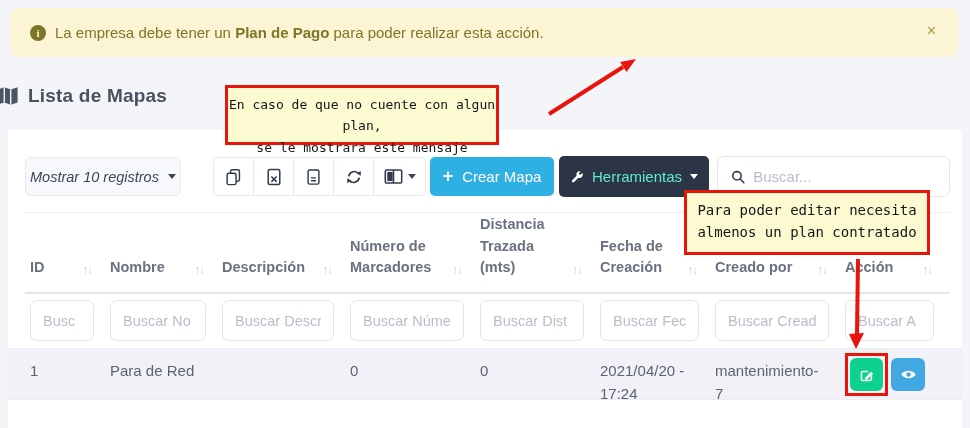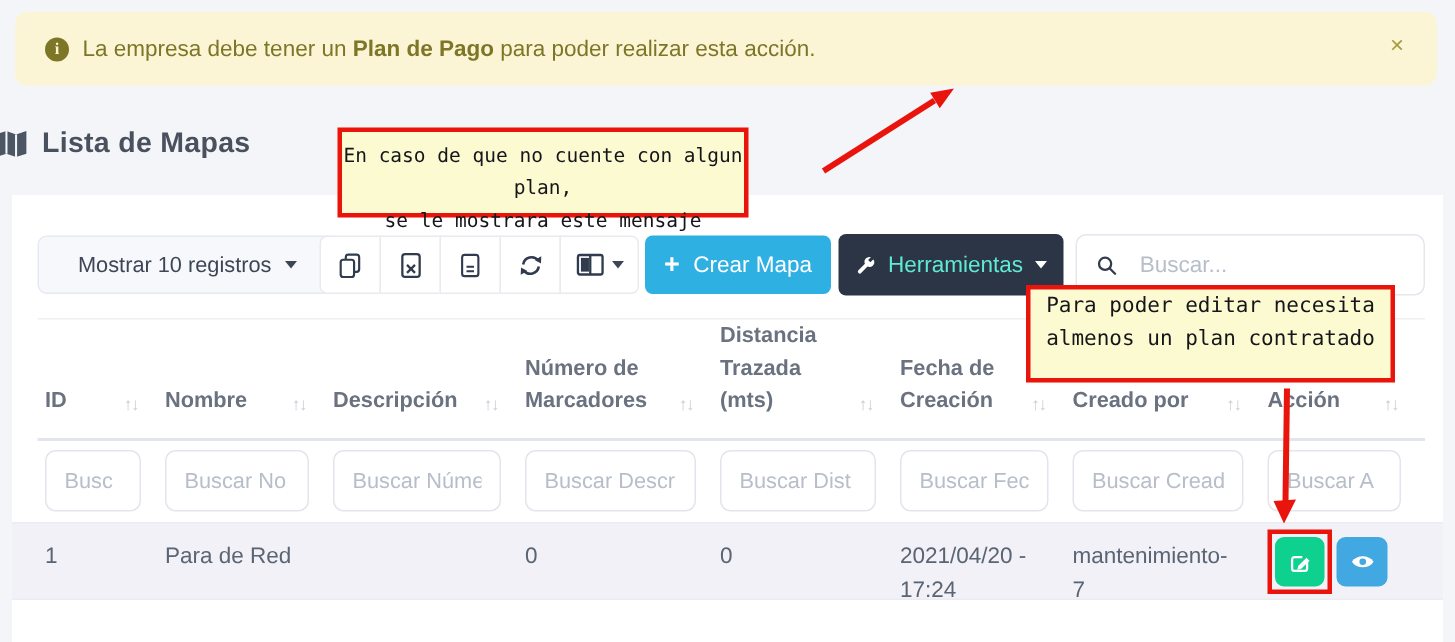--- a/index.html
+++ b/index.html
@@ -23,26 +23,26 @@
   .title-wrap { position:absolute; left:-6px; top:85px; display:flex; align-items:center; gap:7px; }
   .title-wrap h1 { font-size:19px; color:#4a515e; font-weight:bold; letter-spacing:.2px;text-align:right; }
 
   
   .card { position:absolute; left:8px; top:130px; width:954px; height:298px; background:#ffffff; }
 
   
   .note { position:absolute; background:#fcfad1; border:3px solid #e9140b; text-align:center;
     font-family:"DejaVu Sans Mono", monospace; color:#15151a; z-index:40; }
   .note-1 { left:225px; top:85px; width:274px; height:60px; font-size:13px; line-height:1.65; padding-top:6px; }
-  .note-2 { left:684px; top:190px; width:246px; height:65px; font-size:14px; line-height:1.6; }
-
-  
-  .btn-show { position:absolute; left:25px; top:157px; height:39px; padding:0 26px;
+  .note-2 { left:684px; top:190px; width:246px; height:65px; font-size:14px; line-height:1.6; padding-top:6px; }
+
+  
+  .btn-show { position:absolute; left:25px; top:157px; height:39px; padding:0 4px;
     background:#f7f8fc; border:1px solid #e7e9f1; border-radius:6px; color:#3e4656;
-    font-size:14.5px; display:flex; align-items:center; gap:9px; font-family:inherit; cursor:pointer; }
+    font-size:14.5px; display:flex; align-items:center; gap:9px; font-family:inherit; cursor:pointer;font-style:italic; }
   .caret-dark { width:0; height:0; border-left:4px solid transparent; border-right:4px solid transparent; border-top:5px solid #3e4656; }
   .caret-light { width:0; height:0; border-left:4px solid transparent; border-right:4px solid transparent; border-top:5px solid #ffffff; }
 
   .icon-group { position:absolute; left:213px; top:157px; display:flex; }
   .icon-btn { width:41px; height:39px; background:#fff; border:1px solid #e9eaf0; margin-left:-1px;
     display:flex; align-items:center; justify-content:center; gap:5px; cursor:pointer; }
   .icon-btn:first-child { border-radius:5px 0 0 5px; margin-left:0; }
   .icon-btn.colvis { width:53px; border-radius:0 5px 5px 0; }
   .icon-btn svg { display:block; }
 
@@ -50,21 +50,21 @@
     background:#2fb0e3; border:none; border-radius:5px; color:#fff; font-size:15px;
     display:flex; align-items:center; justify-content:center; gap:9px; font-family:inherit; cursor:pointer; }
   .plus-glyph { font-size:18px; font-weight:bold; line-height:1; margin-top:-2px; }
 
   .btn-tools { position:absolute; left:559px; top:156px; width:150px; height:41px;
     background:#2c3545; border:none; border-radius:5px; color:#5eead4; font-size:15px;
     display:flex; align-items:center; justify-content:center; gap:8px; font-family:inherit; cursor:pointer; }
 
   .search-box { position:absolute; left:717px; top:156px; width:233px; height:41px;
     background:#fff; border:1px solid #e5e7ee; border-radius:7px;
-    display:flex; align-items:center; padding:0 13px; gap:15px; }
+    display:flex; align-items:center; padding:0 13px; gap:8px; }
   .search-box input { border:none; outline:none; width:100%; font-size:15px; color:#49525f; font-family:inherit; background:transparent; }
   .search-box input::placeholder { color:#b8bec9; }
 
   
   .thead-topline { position:absolute; left:25px; top:212px; width:925px; border-top:1px solid #edeff4; }
   .table-head { position:absolute; left:30px; top:213px; width:920px; height:79px;
     display:grid; grid-template-columns:80px 112px 128px 130px 120px 115px 130px 105px; align-items:end; }
   .th { position:relative; padding:0 28px 13px 0; color:#6a7280; font-weight:bold; font-size:14.5px; line-height:1.5; }
   .th .sort { position:absolute; right:18px; bottom:13px; color:#c9cdd5; font-size:11.5px;
     letter-spacing:-1px; font-weight:normal; }
@@ -184,22 +184,22 @@
     <div class="th"><span>Distancia Trazada (mts)</span><span class="sort">↑↓</span></div>
     <div class="th"><span>Fecha de Creación</span><span class="sort">↑↓</span></div>
     <div class="th"><span>Creado por</span><span class="sort">↑↓</span></div>
     <div class="th"><span>Acción</span><span class="sort">↑↓</span></div>
   </div>
   <div class="head-divider"></div>
 
   <div class="filter-row">
     <div><input type="text" placeholder="Busc" style=""></div>
     <div><input type="text" placeholder="Buscar No" style=""></div>
+    <div><input type="text" placeholder="Buscar Descr" style=""></div>
     <div><input type="text" placeholder="Buscar Núme" style=""></div>
-    <div><input type="text" placeholder="Buscar Descr" style=""></div>
     <div><input type="text" placeholder="Buscar Dist" style=""></div>
     <div><input type="text" placeholder="Buscar Fec" style=""></div>
     <div><input type="text" placeholder="Buscar Cread" style=""></div>
     <div><input type="text" placeholder="Buscar A" style=""></div>
   </div>
 
   <div class="data-row">
     <div class="row-grid">
       <div class="cell">1</div>
       <div class="cell">Para de Red</div>

